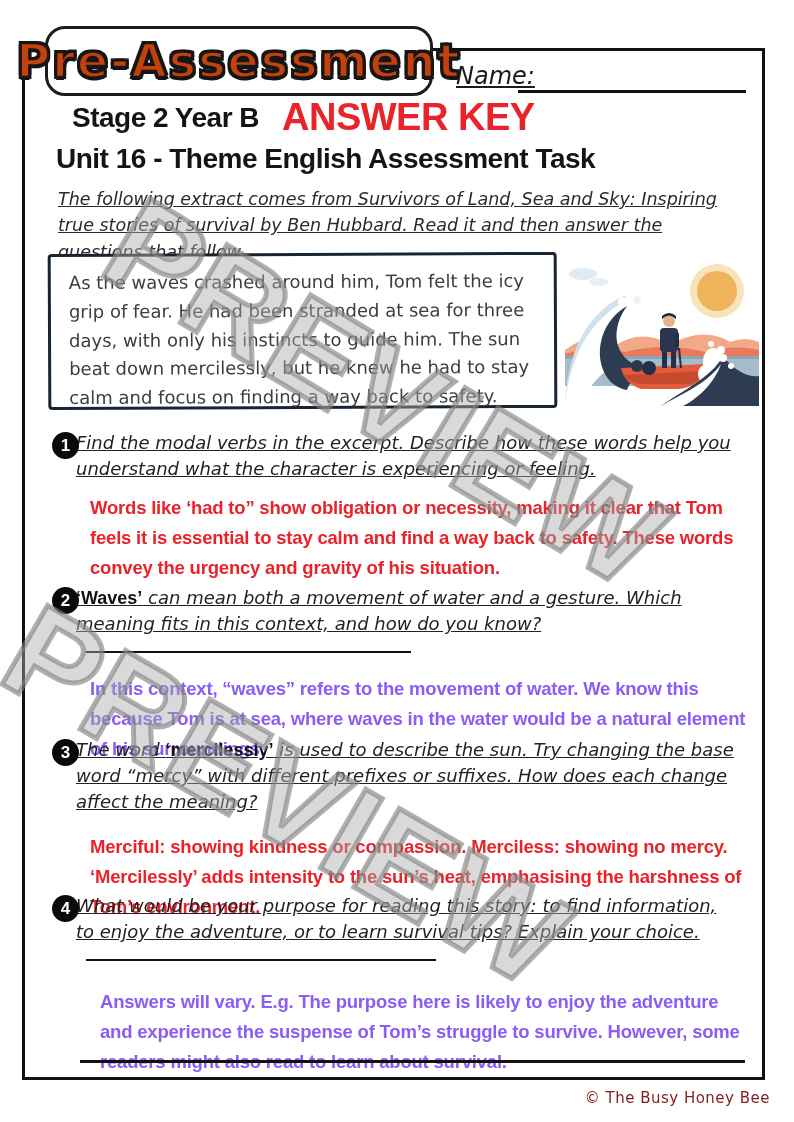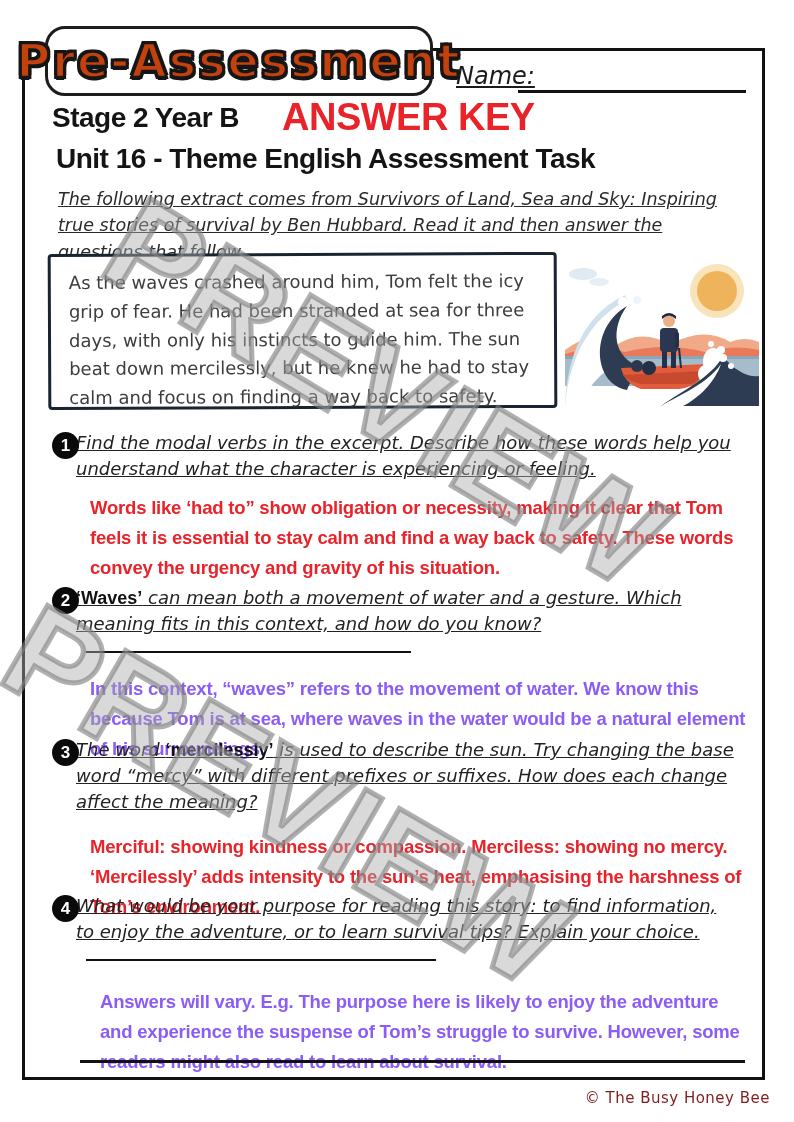--- a/index.html
+++ b/index.html
@@ -25,21 +25,21 @@
       font-family:"DejaVu Sans", sans-serif; white-space:nowrap;
   }
 
   .hand { font-family:"DejaVu Sans", sans-serif; font-style:italic;text-decoration:underline; }
 
   
   .name-label { position:absolute; left:456px; top:62px; font-size:24px; color:#1b1b1b; z-index:3;}
   .name-line  { position:absolute; left:518px; top:90px; width:228px; border-bottom:3px solid #111; z-index:3;}
 
   
-  .stage { position:absolute; left:52px; top:102px; font-size:28px; font-weight:bold;
+  .stage { position:absolute; left:72px; top:102px; font-size:28px; font-weight:bold;
            letter-spacing:-0.5px; color:#141414; }
   .akey  { position:absolute; left:282px; top:96px; font-size:38px; font-weight:bold;
            letter-spacing:-0.5px; }
   .unit  { position:absolute; left:56px; top:143px; font-size:28px; font-weight:bold;
            letter-spacing:-0.5px; color:#141414; }
 
   .intro { position:absolute; left:58px; top:186px; width:692px;
            font-size:17.5px; line-height:1.5; color:#2a2a2a; }
 
   

